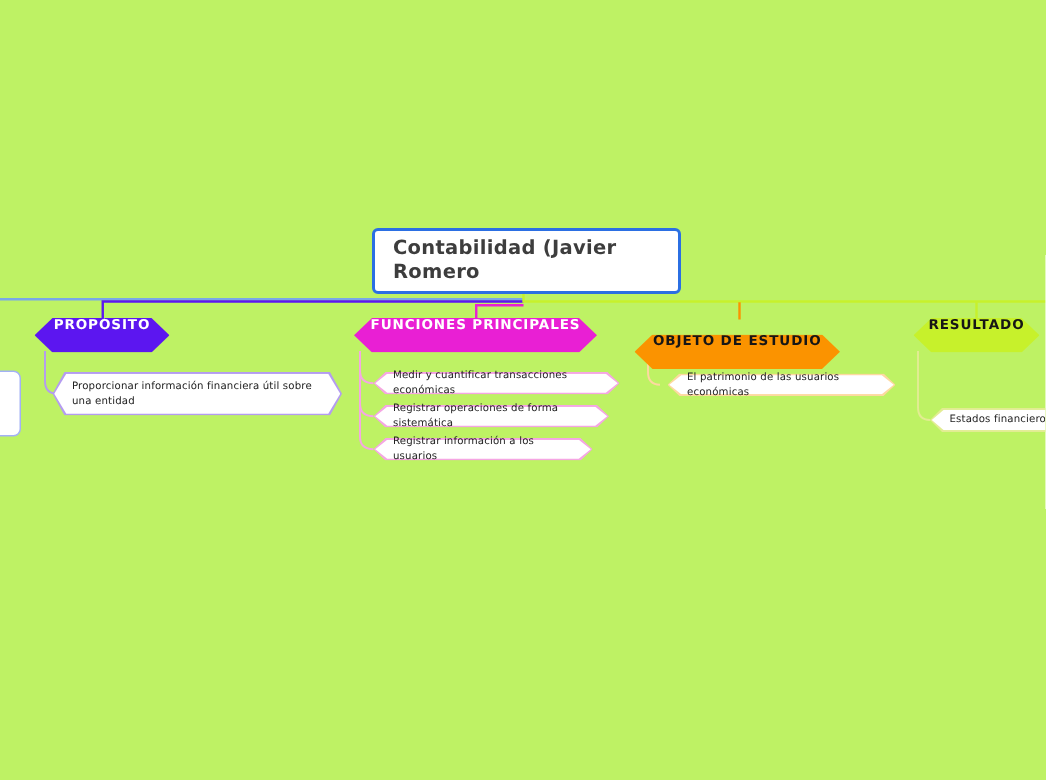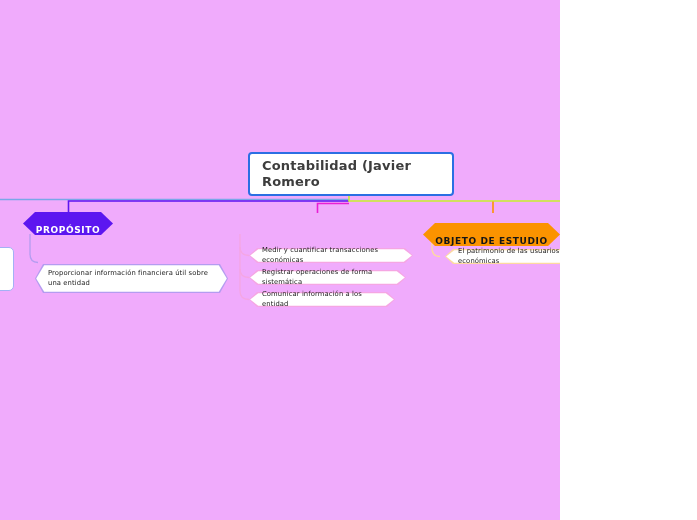--- a/index.html
+++ b/index.html
@@ -1,17 +1,17 @@
 <!DOCTYPE html>
 <html style="--root-border: #2b6fe3; --root-text: #3d3d3d; --off-trunk: #79a7e8; --off-item: #a3b1f5; --b0-color: #5c16f0; --b0-light: #b49cf0; --b1-color: #e91fd4; --b1-light: #f5a6e3; --b2-color: #fb9300; --b2-light: #fdd9a0; --b3-color: #c7f12b; --b3-light: #e2ec92;"><head>
 <meta charset="utf-8">
 <style>
   html,body{margin:0;padding:0;background:#fff;}
   .canvas{
-    position:relative;width:560px;height:520px;background:#f0abfc;
+    position:relative;width:697px;height:520px;background:#bef264;
     overflow:hidden;font-family:"DejaVu Sans","Liberation Sans",sans-serif;
   }
   svg.wires{position:absolute;left:0;top:0;width:697px;height:520px;}
   svg.wires path{fill:none;}
   .ln{stroke-width:1.6px;}
   .lt{stroke-width:1.3px;}
   .ln-off{stroke:var(--off-trunk);}
   .ln-b0{stroke:var(--b0-color);}
   .ln-b1{stroke:var(--b1-color);}
   .ln-b2{stroke:var(--b2-color);}
@@ -25,21 +25,21 @@
     position:absolute;left:248px;top:152px;width:206px;height:44px;
     box-sizing:border-box;border:2.5px solid var(--root-border);border-radius:4px;
     background:#fff;display:flex;align-items:center;
   }
   .root-node .title{
     padding:2px 8px 2px 12px;font-size:13px;font-weight:bold;line-height:16.5px;
     color:var(--root-text);letter-spacing:.2px;
   }
 
   .badge{
-    position:absolute;height:23px;display:flex;align-items:flex-end;justify-content:center;
+    position:absolute;height:23px;display:flex;align-items:flex-start;justify-content:center;
     font-size:9px;font-weight:bold;letter-spacing:.6px;
     clip-path:polygon(12px 0,calc(100% - 12px) 0,100% 50%,calc(100% - 12px) 100%,12px 100%,0 50%);
   }
   .badge-b0{left:23px;top:212px;width:90px;background:var(--b0-color);color:#fff;}
   .badge-b1{left:236px;top:212px;width:162px;background:var(--b1-color);color:#fff;}
   .badge-b2{left:423px;top:212px;width:137px;background:var(--b2-color);color:#161616;margin-top:11px;}
   .badge-b3{left:609px;top:212px;width:84px;background:var(--b3-color);color:#161616;}
 
   .chip{position:absolute;}
   .chip .bg,.chip .fg{
@@ -51,21 +51,21 @@
   .chip .txt{
     position:relative;height:100%;display:flex;align-items:center;
     padding:0 10px 0 13px;box-sizing:border-box;
     font-size:6.8px;line-height:9.5px;color:#222;letter-spacing:.1px;
   }
   .bg-b0{background:var(--b0-light);}
   .bg-b1{background:var(--b1-light);}
   .bg-b2{background:var(--b2-light);}
   .bg-b3{background:var(--b3-light);}
 
-  .chip-b0-0{left:35px;top:248px;width:193px;height:29px;margin-top:16px;}
+  .chip-b0-0{left:35px;top:248px;width:193px;height:29px;}
   .chip-b1-0{left:249px;top:248px;width:164px;height:15px;}
   .chip-b1-1{left:249px;top:270px;width:157px;height:15px;}
   .chip-b1-2{left:249px;top:292px;width:146px;height:15px;}
   .chip-b2-0{left:445px;top:249px;width:152px;height:15px;}
   .chip-b3-0{left:620px;top:272px;width:92px;height:16px;}
 
   .offscreen-item{
     position:absolute;left:-60px;top:247px;width:74px;height:44px;
     box-sizing:border-box;border:1.4px solid var(--off-item);border-radius:5px;background:#fff;
   }
@@ -98,20 +98,23 @@
 
   <div class="offscreen-item"></div>
 
   <div class="root-node">
     <div class="title">Contabilidad (Javier Romero</div>
   </div>
 
   <div class="badge badge-b0">
     <span>PROPÓSITO</span>
   </div>
+  <div class="badge badge-b1">
+    <span>FUNCIONES PRINCIPALES</span>
+  </div>
   <div class="badge badge-b2">
     <span>OBJETO DE ESTUDIO</span>
   </div>
   <div class="badge badge-b3">
     <span>RESULTADO</span>
   </div>
 
   <div class="chip chip-b0-0">
     <div class="bg bg-b0"></div>
     <div class="fg"></div>
@@ -124,21 +127,21 @@
     <div class="txt">Registrar operaciones de forma sistemática</div>
   </div>
   <div class="chip chip-b1-0">
     <div class="bg bg-b1"></div>
     <div class="fg"></div>
     <div class="txt">Medir y cuantificar transacciones económicas</div>
   </div>
   <div class="chip chip-b1-2">
     <div class="bg bg-b1"></div>
     <div class="fg"></div>
-    <div class="txt">Comunicar información a los entidad</div>
+    <div class="txt">Registrar información a los usuarios</div>
   </div>
 
   <div class="chip chip-b2-0">
     <div class="bg bg-b2"></div>
     <div class="fg"></div>
     <div class="txt">El patrimonio de las usuarios económicas</div>
   </div>
 
   <div class="chip chip-b3-0">
     <div class="bg bg-b3"></div>

